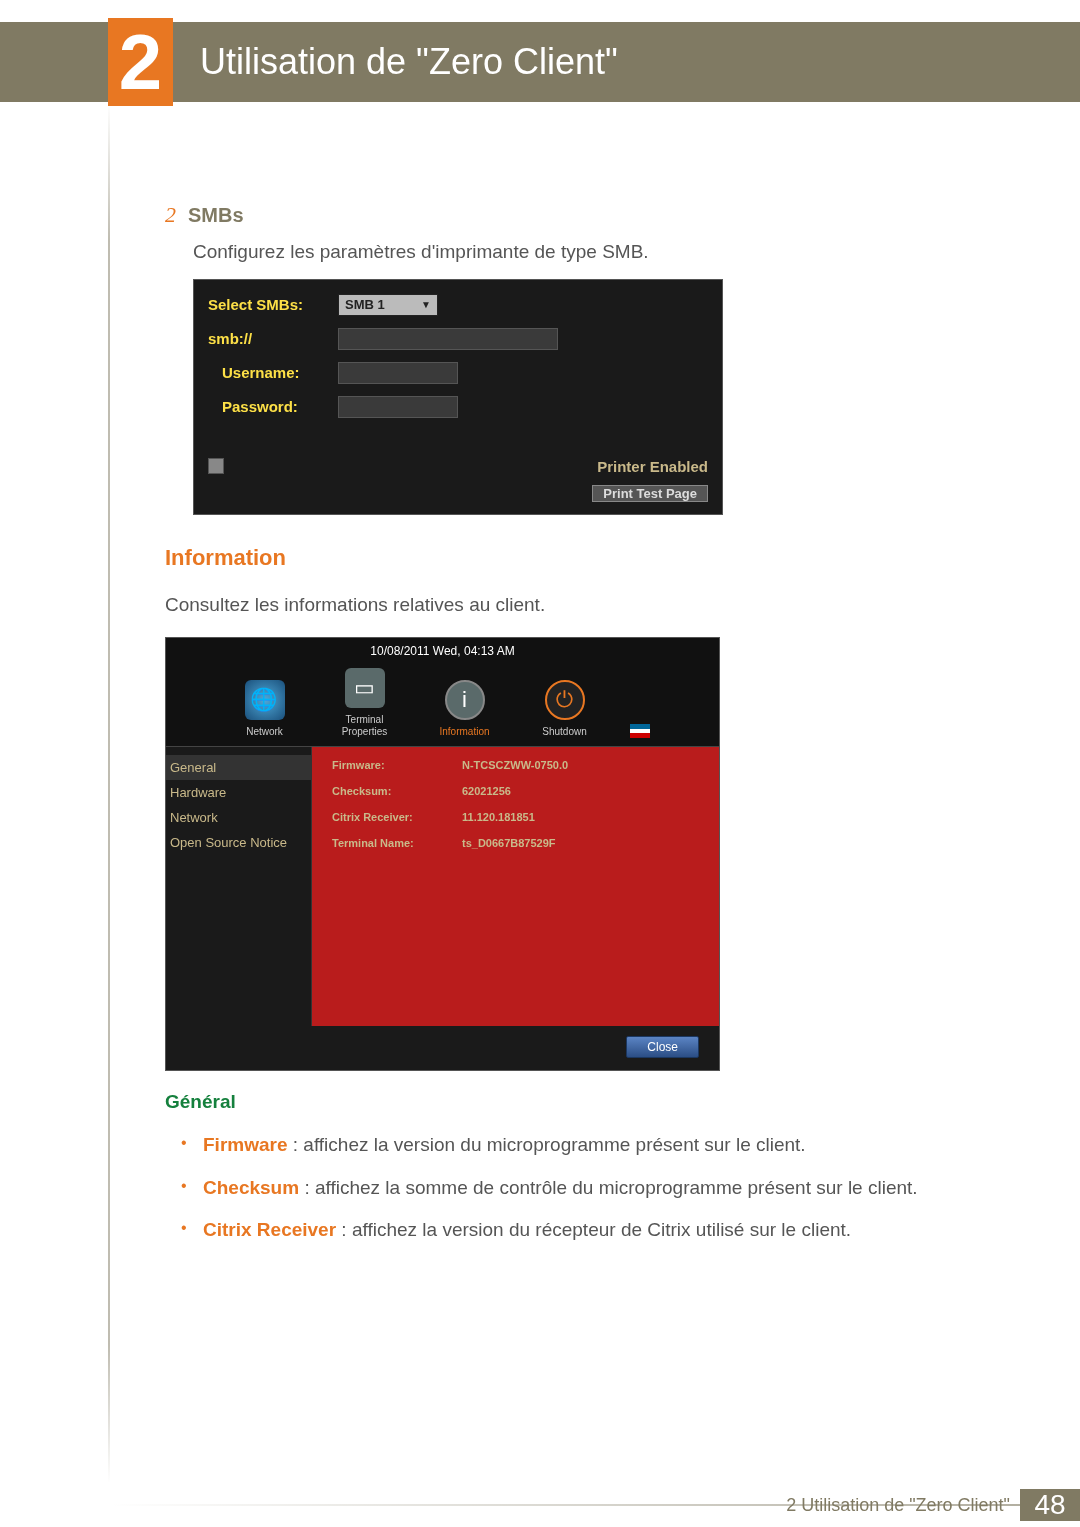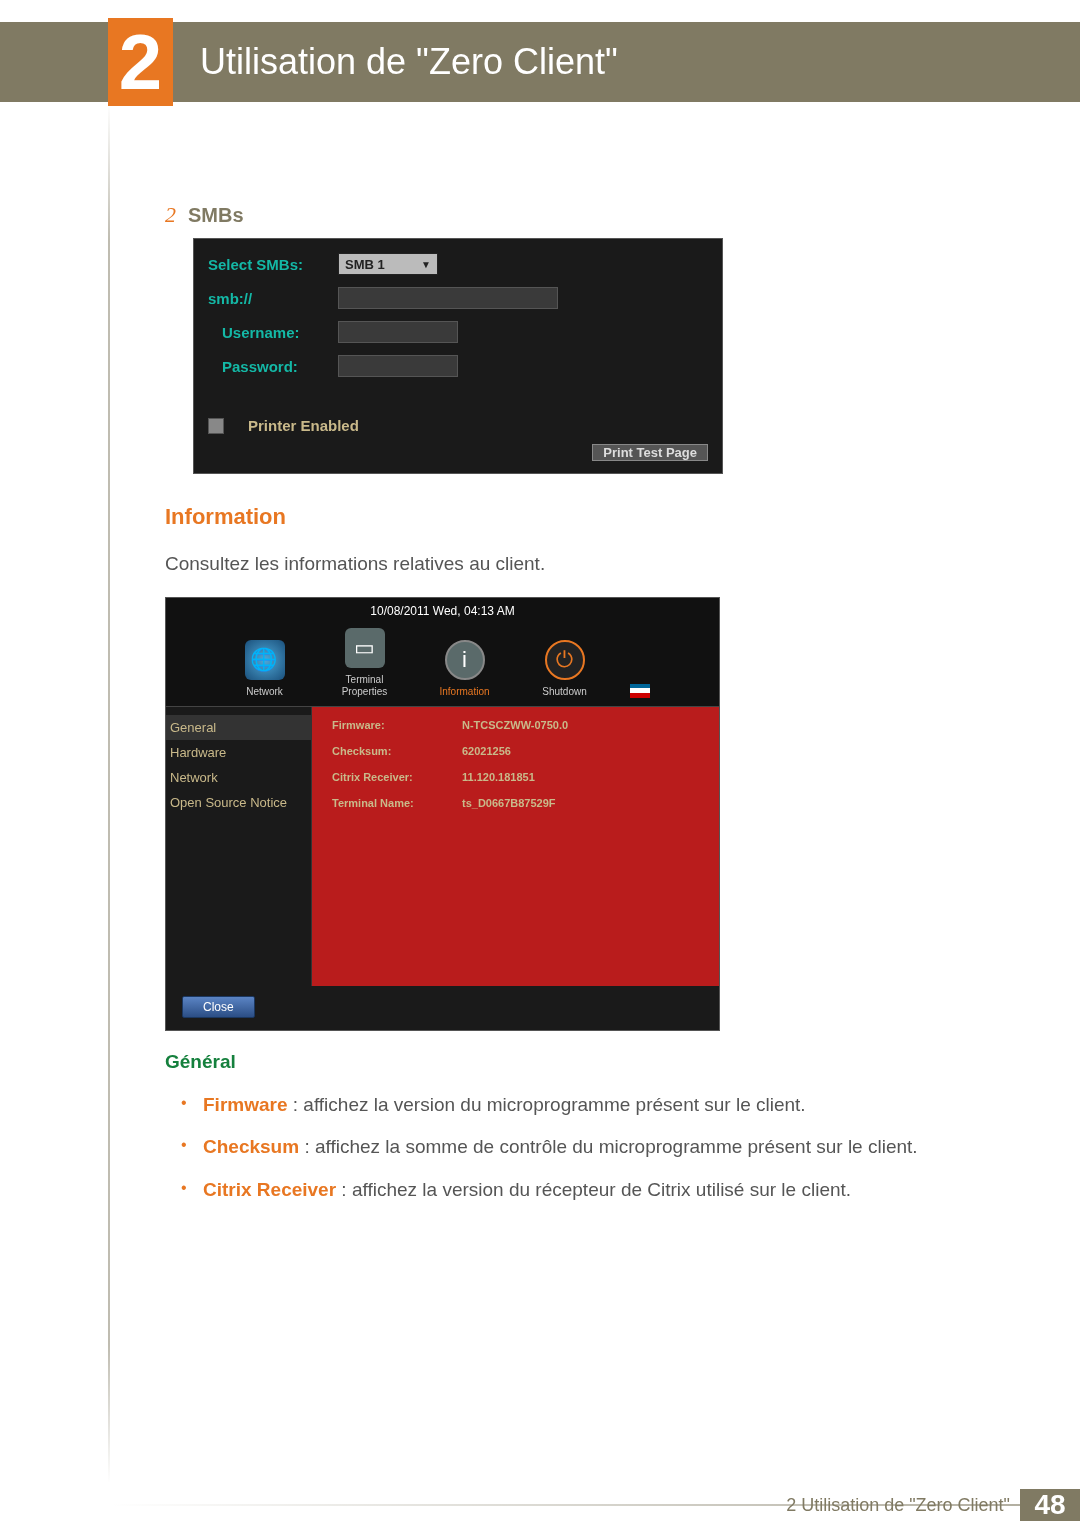--- a/index.html
+++ b/index.html
@@ -111,21 +111,21 @@
     margin-left: 28px;
     width: 530px;
     background: #1a1a1a;
     border: 1px solid #555;
     padding: 14px 14px 12px 14px;
     color: #c9b98a;
     font-size: 15px;
     font-weight: bold;
   }
   .smb-row { display:flex; align-items:center; margin-bottom:12px; gap:10px; }
-  .smb-label { width: 120px; color:#14b8a6; }
+  .smb-label { width: 120px; color:#fde047; }
   .smb-select {
     background:#bbb;
     border:1px solid #222;
     height:22px;
     width:100px;
     display:flex;
     align-items:center;
     justify-content:space-between;
     padding:0 6px;
     color:#222;
@@ -135,21 +135,21 @@
   .smb-select .chev { font-size:10px; color:#222; }
   .smb-input {
     background:#3a3a3a;
     border:1px solid #555;
     height:22px;
     width:220px;
   }
   .smb-input.short { width:120px; }
   .smb-auth-title { margin-bottom:10px; }
   .smb-indent { padding-left:14px; }
-  .printer-row { display:flex; align-items:center; gap:24px; margin-top:40px; margin-bottom:10px; }
+  .printer-row { display:flex; align-items:center; gap:10px; margin-top:40px; margin-bottom:10px;justify-content:space-between; }
   .chk {
     width:16px; height:16px; background:#888; border:1px solid #555;
   }
   .print-btn-row { display:flex; justify-content:flex-end; }
   .print-btn {
     background:#555;
     border:1px solid #888;
     color:#ddd;
     font-size:13px;
     padding:0 10px;
@@ -208,21 +208,22 @@
     flex:1;
     background:#b91c1c;
     padding:12px 20px;
     border-left:1px solid #333;
   }
   .info-kv { display:flex; margin-bottom:14px; font-size:11px; }
   .info-k { width:130px; color:#c9b98a; font-weight:bold; }
   .info-v { color:#c9b98a; font-weight:bold; }
   .info-close-row {
     display:flex;
-    padding:10px 20px 12px 16px;
+    justify-content:flex-end;
+    padding:10px 20px 12px 0;
     background:#1a1a1a;
   }
   .close-btn {
     background: linear-gradient(#5b84c4,#2b4e85);
     border:1px solid #1b3760;
     color:#fff;
     font-size:12px;
     padding:3px 20px;
     border-radius:2px;
   }
@@ -246,21 +247,21 @@
     color:#807a63;
     font-size:18px;
     margin-right:10px;
     z-index:1;
   }
   .page-badge {
     width:60px; height:32px;
     background:#807a63;
     color:#fff;
     font-size:28px;
-    font-weight:bold;
+    font-weight:normal;
     display:flex; align-items:center; justify-content:center;
     z-index:1;
   }
   .left-rule {
     position:absolute;
     left:108px;
     top:102px;
     bottom:44px;
     width:2px;
     background:linear-gradient(to bottom, rgba(128,122,99,0), rgba(128,122,99,0.5) 10%, rgba(128,122,99,0.5) 90%, rgba(128,122,99,0));
@@ -275,20 +276,21 @@
   <div class="chapter-title">Utilisation de "Zero Client"</div>
 </div>
 
 <div class="left-rule"></div>
 
 <div class="content">
   <div class="step-row">
     <span class="step-num">2</span>
     <span class="step-title">SMBs</span>
   </div>
+  <p class="body-text">Configurez les paramètres d'imprimante de type SMB.</p>
 
   <div class="smb-panel">
     <div class="smb-row">
       <span class="smb-label">Select SMBs:</span>
       <div class="smb-select">
         <span>SMB 1</span>
         <span class="chev">▼</span>
       </div>
     </div>
     <div class="smb-row">

